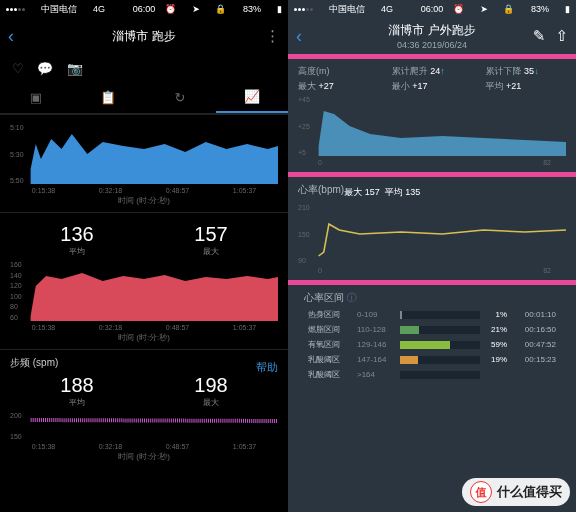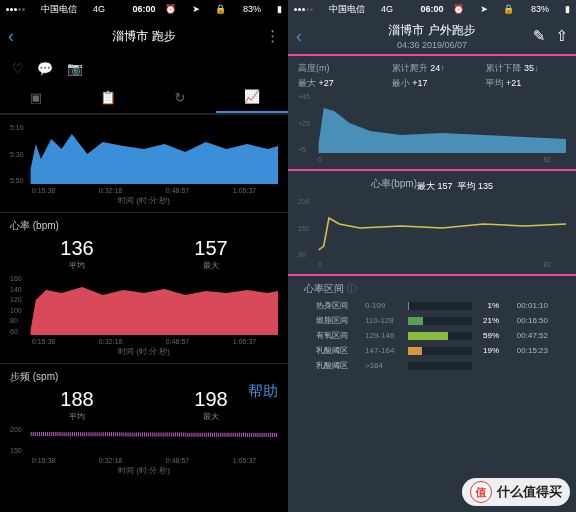--- a/index.html
+++ b/index.html
@@ -2,56 +2,56 @@
 <html><head>
 <meta charset="utf-8">
 <style>
 *{margin:0;padding:0;box-sizing:border-box;font-family:-apple-system,sans-serif}
 body{background:#000;width:576px;height:512px;display:flex;position:relative;overflow:hidden}
 .phone{width:288px;height:512px;color:#fff;position:relative}
 .left{background:#000}
 .right{background:#2a3540}
 .status{height:18px;display:flex;align-items:center;padding:0 6px;font-size:9px;justify-content:space-between}
 .status .l,.status .r{display:flex;align-items:center;gap:16px}
-.status .c{position:absolute;left:50%;transform:translateX(-50%);font-weight:700}
+.status .c{position:absolute;left:50%;transform:translateX(-50%);font-weight:400}
 .dots{display:flex;gap:1px}
 .dot{width:3px;height:3px;border-radius:50%;background:#fff}
 .dot.o{background:#555}
 .header{height:36px;display:flex;align-items:center;justify-content:center;position:relative;padding:0 10px}
 .back{position:absolute;left:8px;color:#3a8fd8;font-size:18px}
 .title{font-size:12px;text-align:center}
 .subtitle{font-size:9px;color:#9aa;text-align:center;margin-top:1px}
 .actions{position:absolute;right:8px;display:flex;gap:10px;font-size:15px}
 .left .actions{color:#999}
 .icons-row{height:28px;display:flex;gap:14px;padding:0 12px;align-items:center;color:#555;font-size:13px}
 .tabs{height:32px;display:flex;border-bottom:1px solid #222}
 .tab{flex:1;display:flex;align-items:center;justify-content:center;font-size:13px;color:#666}
 .tab.active{color:#3a8fd8;border-bottom:2px solid #3a8fd8}
 .section{padding:6px 10px;border-top:1px solid #222}
-.right .section{border-top:2px solid #ec4899;background:#2a3540}
+.right .section{border-top:5px solid #ec4899;background:#2a3540}
 .sec-title{font-size:10px;color:#ccc;margin-bottom:4px}
 .right .sec-title{color:#aeb8c0}
 .stats{display:flex;justify-content:space-around;margin:4px 0}
 .stat{text-align:center}
 .stat .v{font-size:20px;font-weight:400}
 .stat .l{font-size:8px;color:#888}
 .alt-stats{display:flex;justify-content:space-between;font-size:9px;color:#9aa;flex-wrap:wrap;gap:2px}
 .alt-stats>div{min-width:30%}
 .alt-stats .v{color:#fff;font-weight:500}
 .chart{height:60px;position:relative;margin:3px 0}
 .chart.sm{height:28px}
-.hr-top{display:flex;justify-content:center;align-items:center;font-size:9px;color:#9aa}
+.hr-top{display:flex;justify-content:flex-start;align-items:center;font-size:9px;color:#9aa}
 .hr-top .vals span{color:#fff;font-weight:500}
 .yaxis{position:absolute;left:0;top:0;bottom:0;display:flex;flex-direction:column;justify-content:space-between;font-size:7px;color:#666}
 .xaxis{display:flex;justify-content:space-around;font-size:7px;color:#666;margin-top:2px}
 .xlabel{text-align:center;font-size:8px;color:#666;margin-top:1px}
-.help{position:absolute;right:10px;top:18px;font-size:15px;color:#3a8fd8}
+.help{position:absolute;right:10px;top:10px;font-size:11px;color:#3a8fd8}
 svg{width:100%;height:100%}
 .zones{padding:6px 16px}
-.zone{display:flex;align-items:center;font-size:8px;color:#aeb8c0;margin:4px 12px;gap:5px}
+.zone{display:flex;align-items:center;font-size:8px;color:#aeb8c0;margin:4px 4px;gap:5px}
 .zone .name{width:44px}
 .zone .range{width:38px;color:#7a8a95}
 .zone .bar{flex:1;height:8px;background:#1a252f;position:relative}
 .zone .fill{height:100%;position:absolute}
 .zone .pct{width:22px;text-align:right;color:#fff}
 .zone .time{width:44px;text-align:right}
 .watermark{position:absolute;bottom:6px;right:6px;display:flex;align-items:center;gap:5px;background:rgba(255,255,255,0.92);padding:3px 8px;border-radius:14px;z-index:10}
 .wm-circle{width:22px;height:22px;border-radius:50%;background:#fff;border:1px solid #e33;display:flex;align-items:center;justify-content:center;font-size:11px;color:#e33;font-weight:bold}
 .wm-text{font-size:13px;color:#222;font-weight:600}
 </style>
@@ -113,21 +113,20 @@
     <div class="xaxis">
         <span>0:15:38</span>
         <span>0:32:18</span>
         <span>0:48:57</span>
         <span>1:05:37</span>
       </div>
     <div class="xlabel">时间 (时:分:秒)</div>
   </div>
 
   <div class="section">
-    <div class="sec-title">心率 (bpm)</div>
     <div class="stats">
       <div class="stat">
           <div class="v">136</div>
           <div class="l">平均</div>
         </div>
       <div class="stat">
           <div class="v">157</div>
           <div class="l">最大</div>
         </div>
     </div>
@@ -204,21 +203,21 @@
         <span>➤</span>
         <span>🔒</span>
         <span>83%</span>
         <span>▮</span>
       </div>
   </div>
   <div class="header">
     <span class="back">‹</span>
     <div>
       <div class="title">淄博市 户外跑步</div>
-      <div class="subtitle">04:36 2019/06/07</div>
+      <div class="subtitle">04:36 2019/06/24</div>
     </div>
     <span class="actions">
         <span>✎</span>
         <span>⇧</span>
       </span>
   </div>
 
   <div class="section">
     <div class="alt-stats">
       <div><span>高度(m)</span></div>

